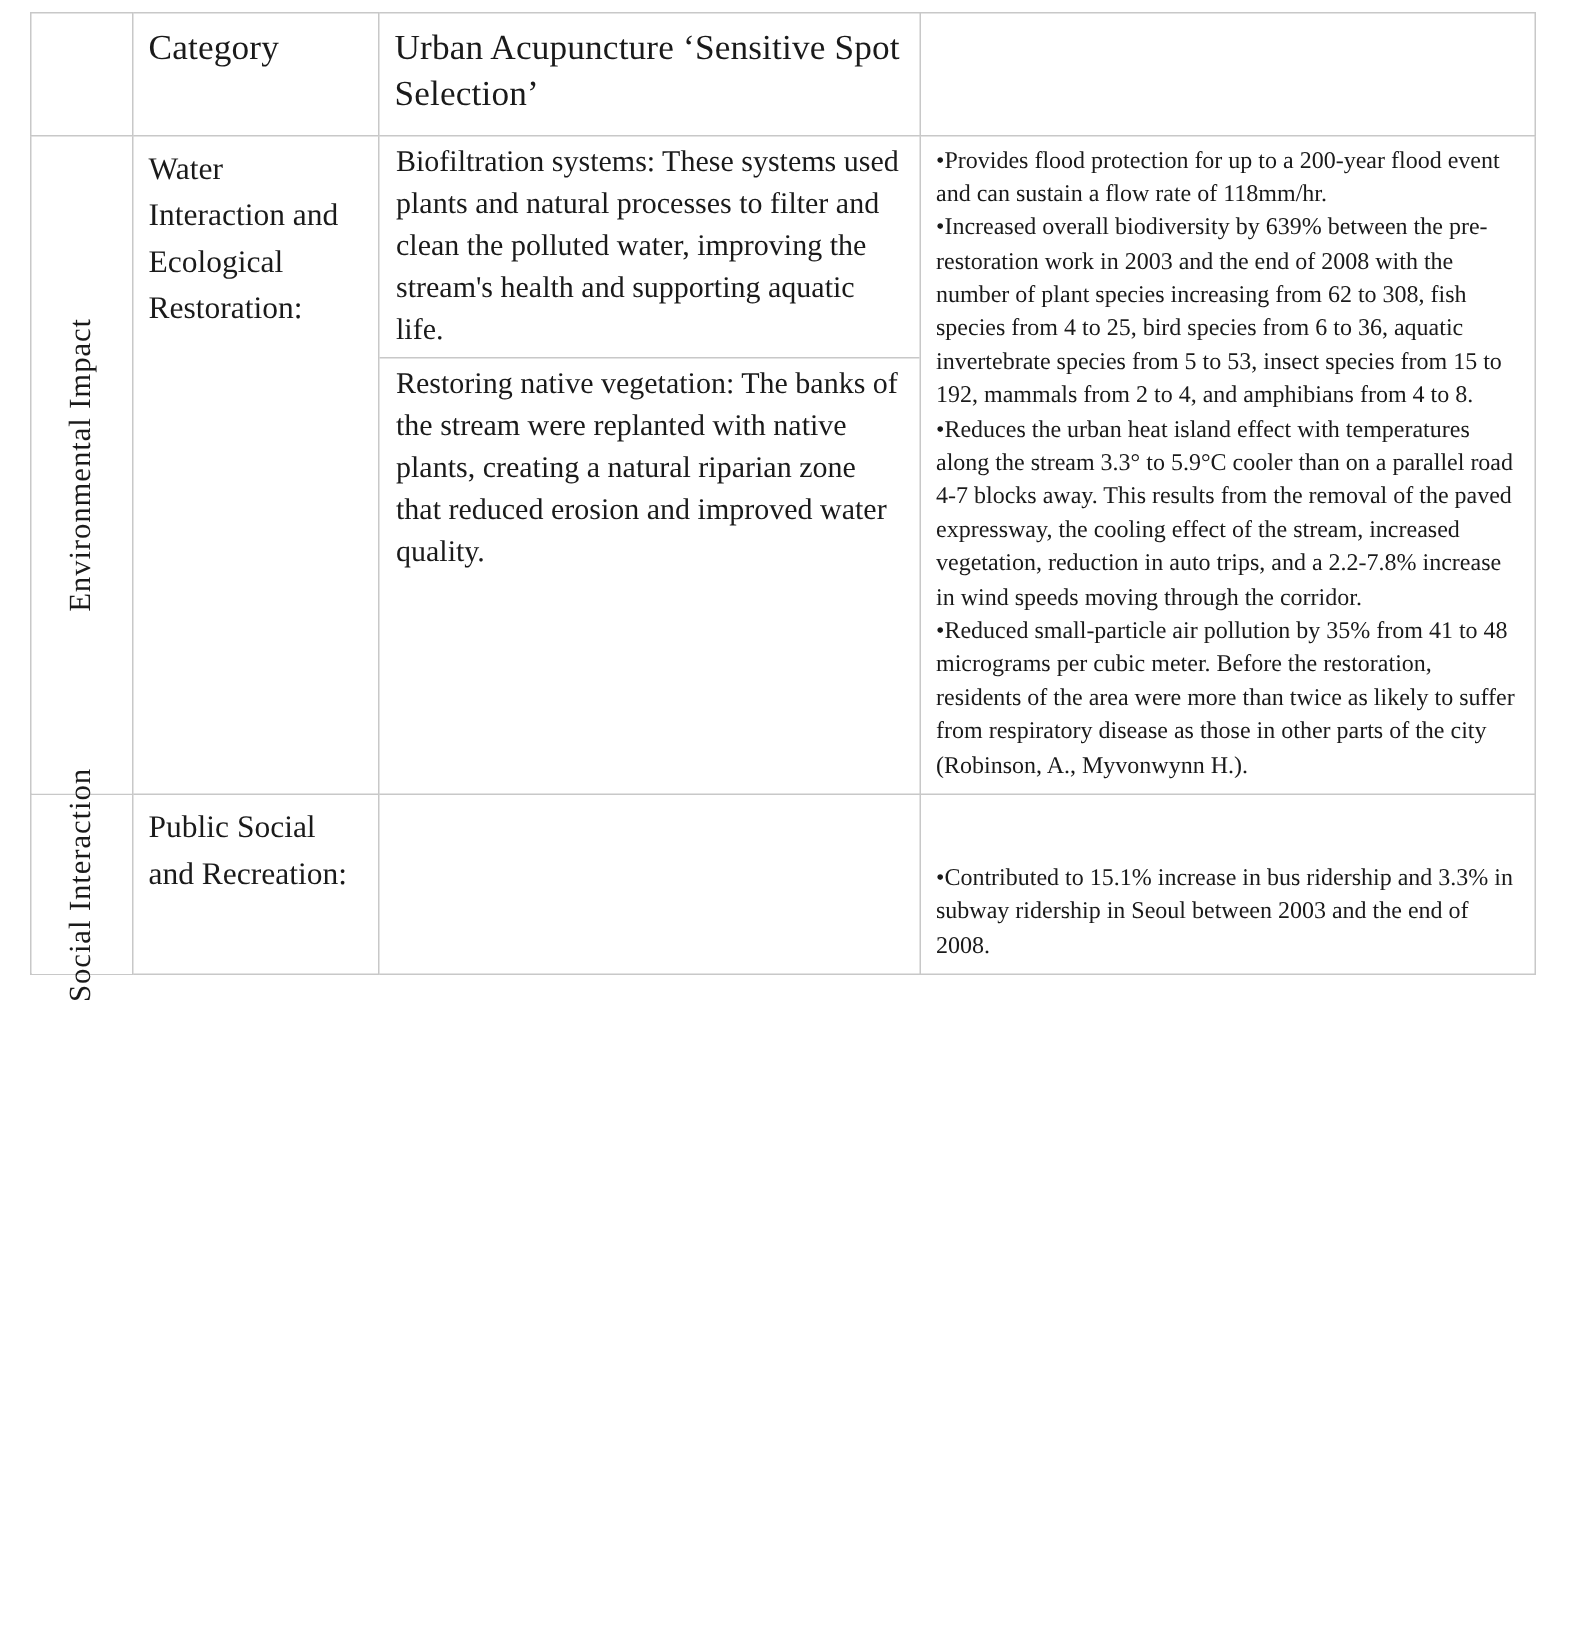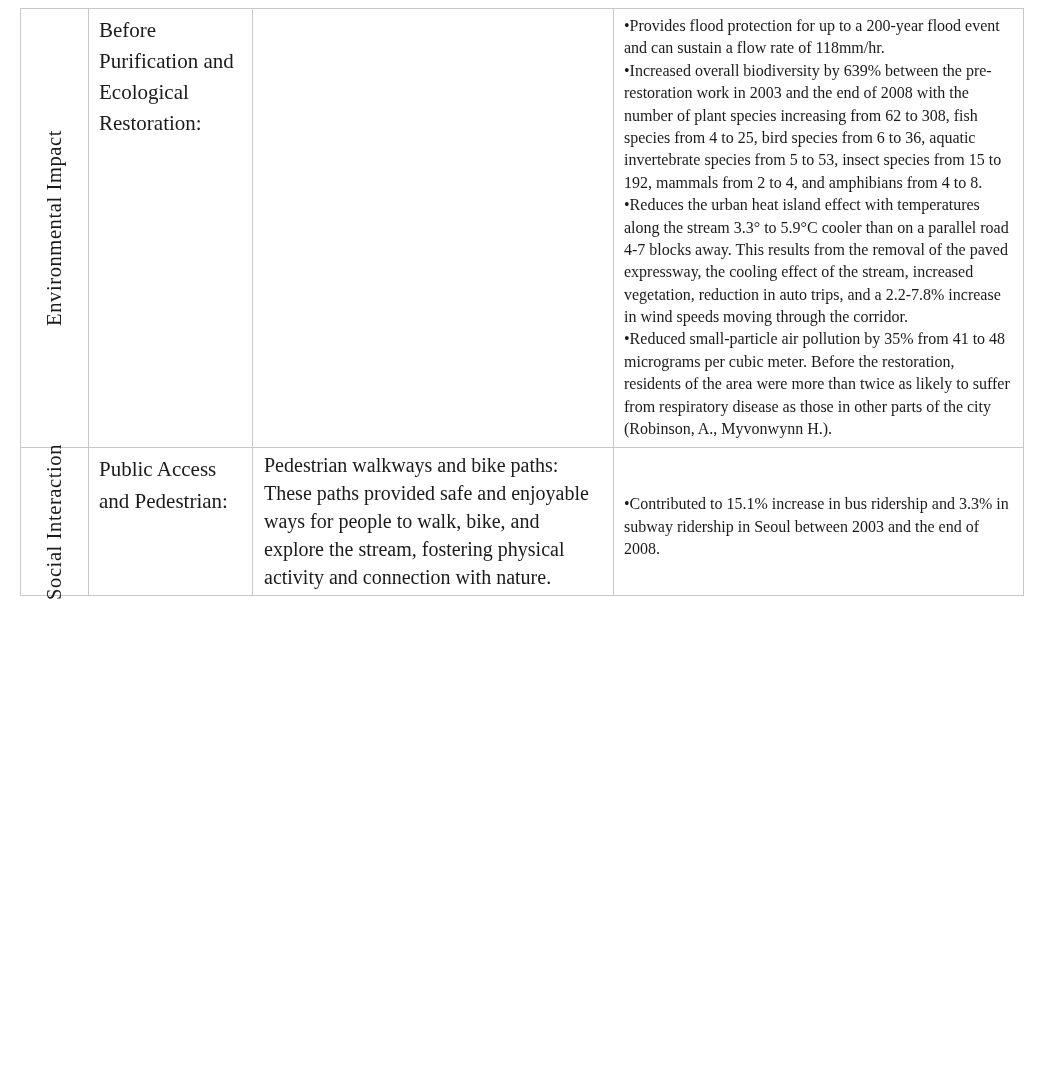--- a/index.html
+++ b/index.html
@@ -134,37 +134,65 @@
 
   <table class="doc-table">
     <colgroup>
       <col class="c1">
       <col class="c2">
       <col class="c3">
       <col class="c4">
     </colgroup>
     <tbody>
 
+      <tr>
+        <td class="header-cell">
+          <div class="cell-pad header-blank"></div>
+        </td>
+        <td class="header-cell">
+          <div class="cell-pad">
+            <div class="header-text">Category</div>
+          </div>
+        </td>
+        <td class="header-cell">
+          <div class="cell-pad">
+            <div class="header-text">Urban Acupuncture ‘Sensitive Spot Selection’</div>
+          </div>
+        </td>
+        <td class="header-cell">
+          <div class="cell-pad header-blank"></div>
+        </td>
+      </tr>
 
       <tr>
         <td class="rot-cell">
           <div class="rot-wrap">
             <span class="rot-text">Environmental Impact</span>
           </div>
         </td>
 
         <td>
           <div class="cell-pad">
-            <div class="cat-text">Before Purification and Ecological Restoration:</div>
+            <div class="cat-text">Water Interaction and Ecological Restoration:</div>
           </div>
         </td>
 
         <td>
           <table class="sub">
             <tbody>
+              <tr>
+                <td>
+                  <div class="desc-text">Biofiltration systems: These systems used plants and natural processes to filter and clean the polluted water, improving the stream's health and supporting aquatic life.</div>
+                </td>
+              </tr>
+              <tr>
+                <td>
+                  <div class="desc-text">Restoring native vegetation: The banks of the stream were replanted with native plants, creating a natural riparian zone that reduced erosion and improved water quality.</div>
+                </td>
+              </tr>
             </tbody>
           </table>
         </td>
 
         <td>
           <div class="cell-pad">
             <div class="bullets">
               <p class="bullet-item"><span class="bullet-dot">•</span><span>Provides flood protection for up to a 200-year flood event and can sustain a flow rate of 118mm/hr.</span></p>
               <p class="bullet-item"><span class="bullet-dot">•</span><span>Increased overall biodiversity by 639% between the pre-restoration work in 2003 and the end of 2008 with the number of plant species increasing from 62 to 308, fish species from 4 to 25, bird species from 6 to 36, aquatic invertebrate species from 5 to 53, insect species from 15 to 192, mammals from 2 to 4, and amphibians from 4 to 8.</span></p>
               <p class="bullet-item"><span class="bullet-dot">•</span><span>Reduces the urban heat island effect with temperatures along the stream 3.3° to 5.9°C cooler than on a parallel road 4-7 blocks away. This results from the removal of the paved expressway, the cooling effect of the stream, increased vegetation, reduction in auto trips, and a 2.2-7.8% increase in wind speeds moving through the corridor.</span></p>
@@ -176,32 +204,27 @@
 
       <tr>
         <td class="rot-cell">
           <div class="rot-wrap">
             <span class="rot-text">Social Interaction</span>
           </div>
         </td>
 
         <td>
           <div class="cell-pad">
-            <div class="cat-text">Public Access and Pedestrian:</div>
+            <div class="cat-text">Public Social and Recreation:</div>
           </div>
         </td>
 
         <td>
           <table class="sub">
             <tbody>
-              <tr>
-                <td>
-                  <div class="desc-text">Pedestrian walkways and bike paths: These paths provided safe and enjoyable ways for people to walk, bike, and explore the stream, fostering physical activity and connection with nature.</div>
-                </td>
-              </tr>
             </tbody>
           </table>
         </td>
 
         <td class="outcome-mid">
           <div class="cell-pad">
             <div class="bullets">
               <p class="bullet-item"><span class="bullet-dot">•</span><span>Contributed to 15.1% increase in bus ridership and 3.3% in subway ridership in Seoul between 2003 and the end of 2008.</span></p>
             </div>
           </div>

